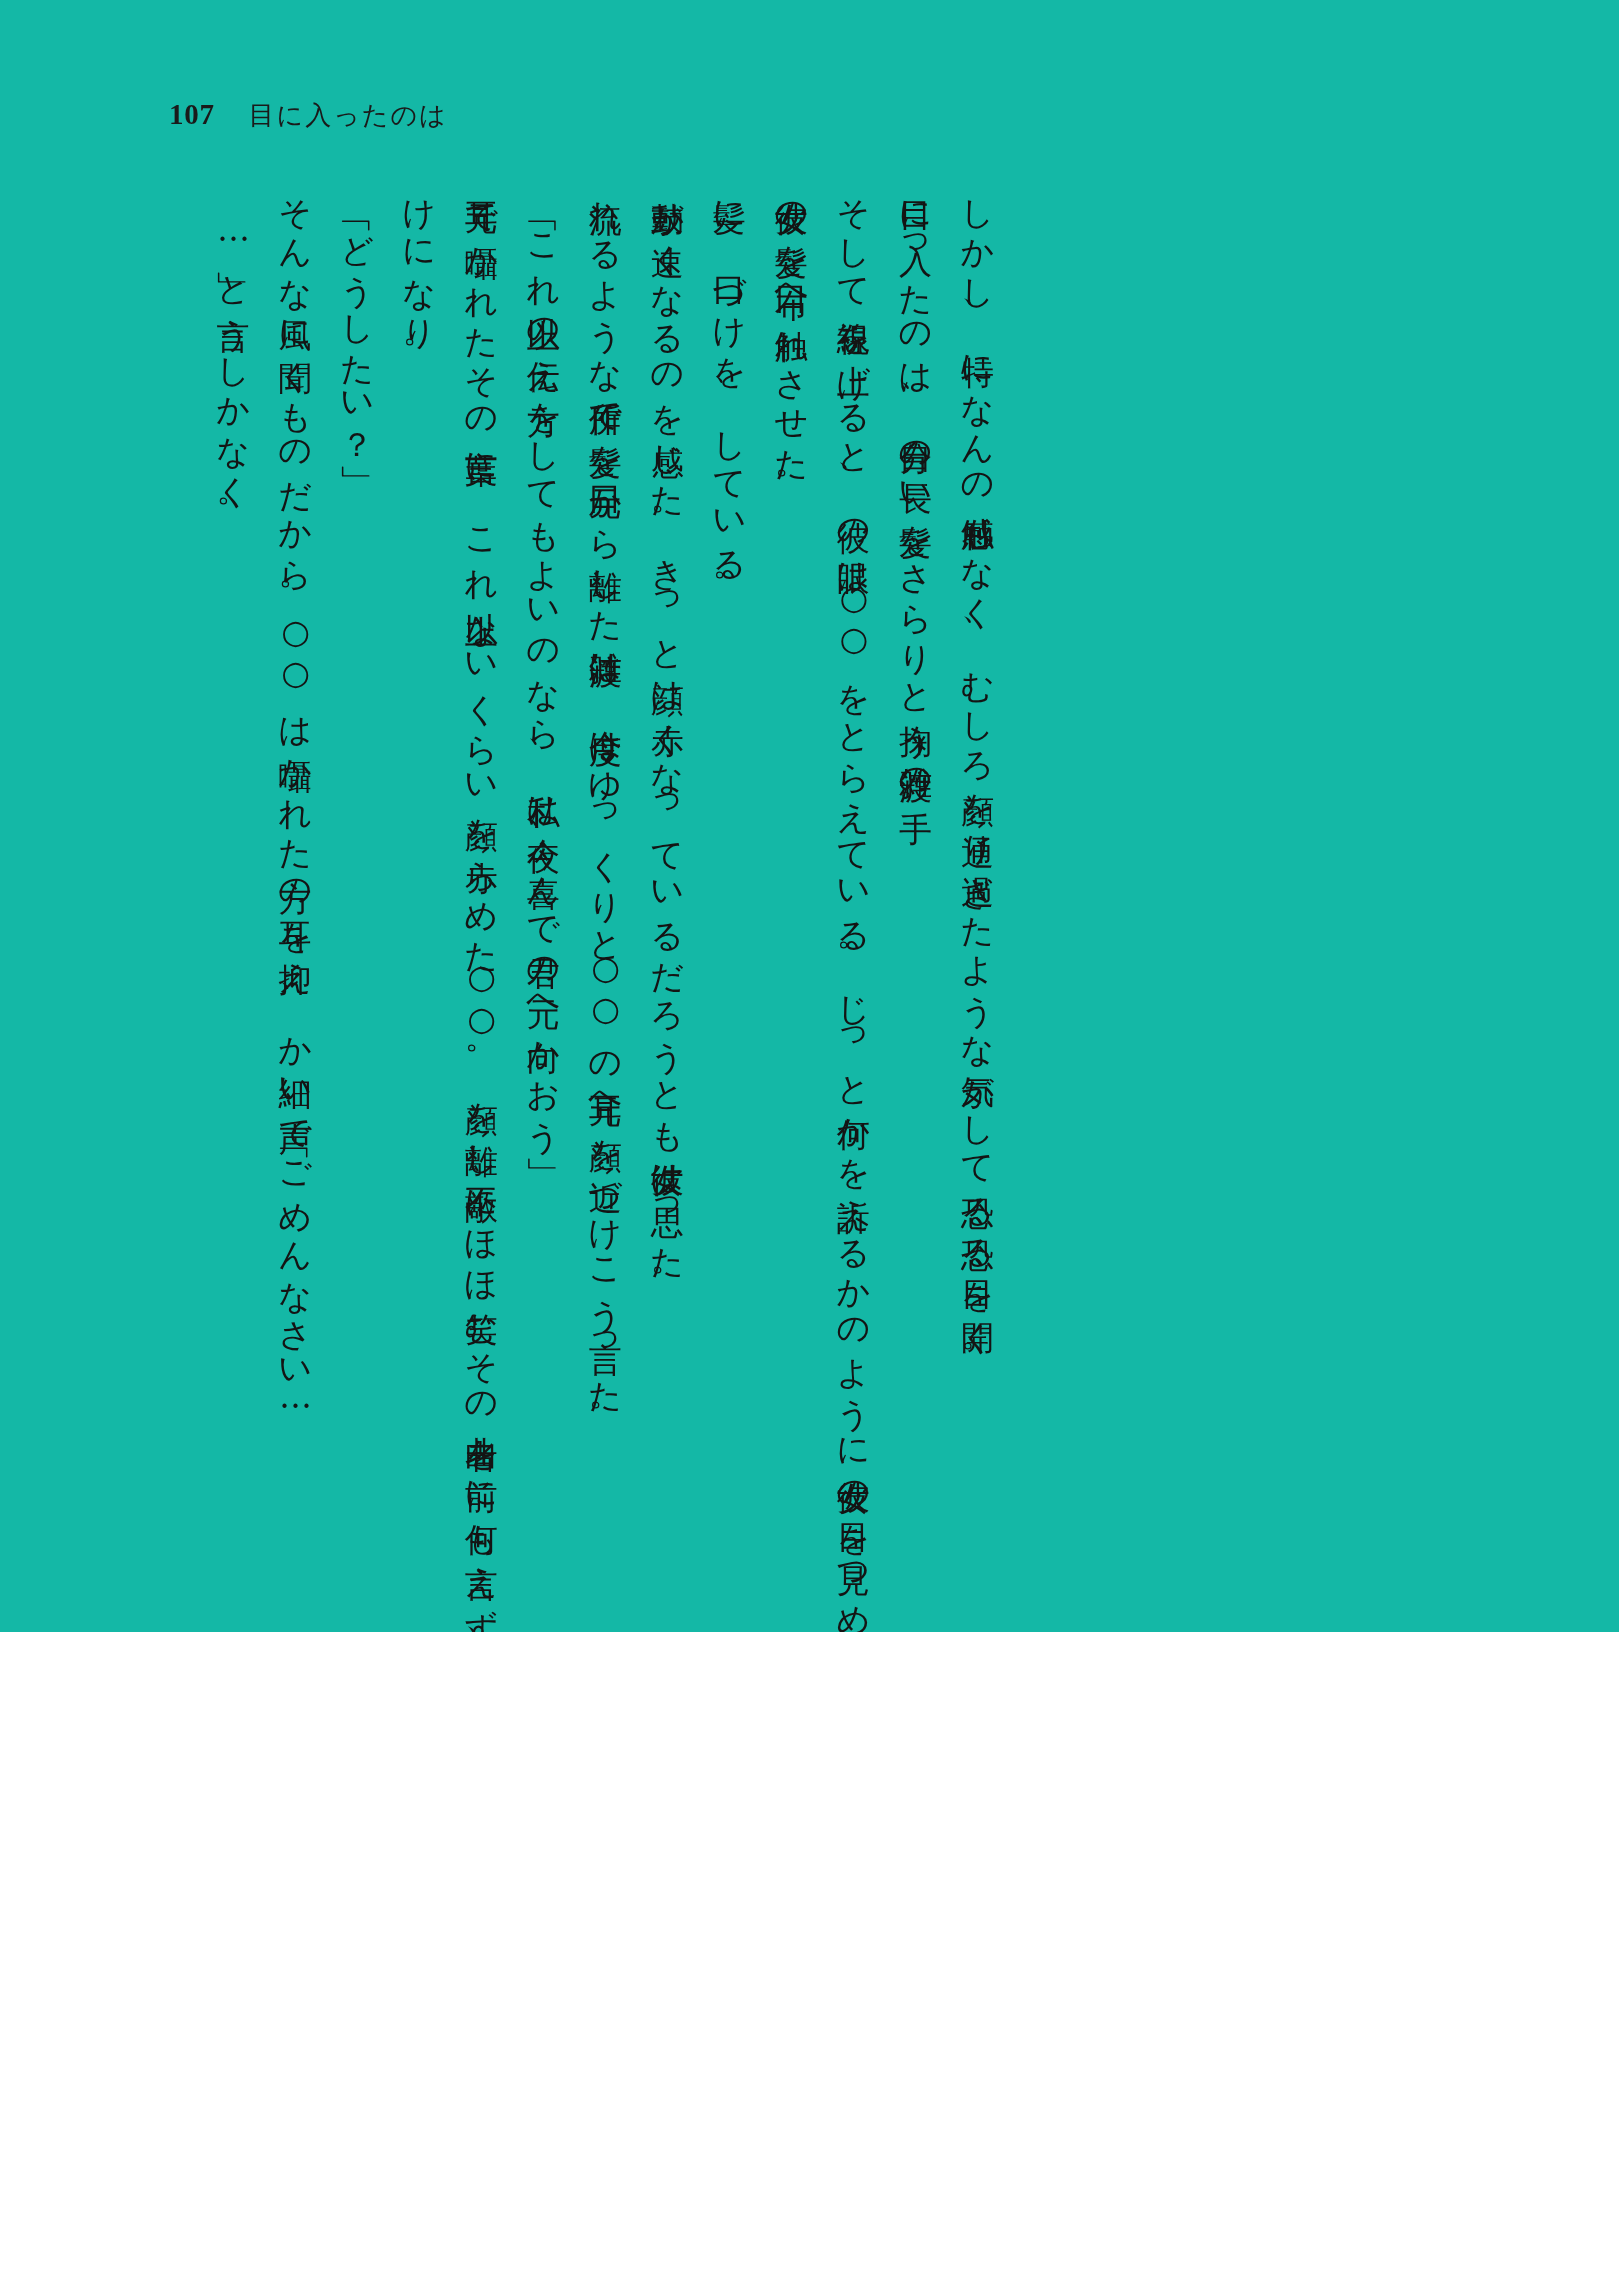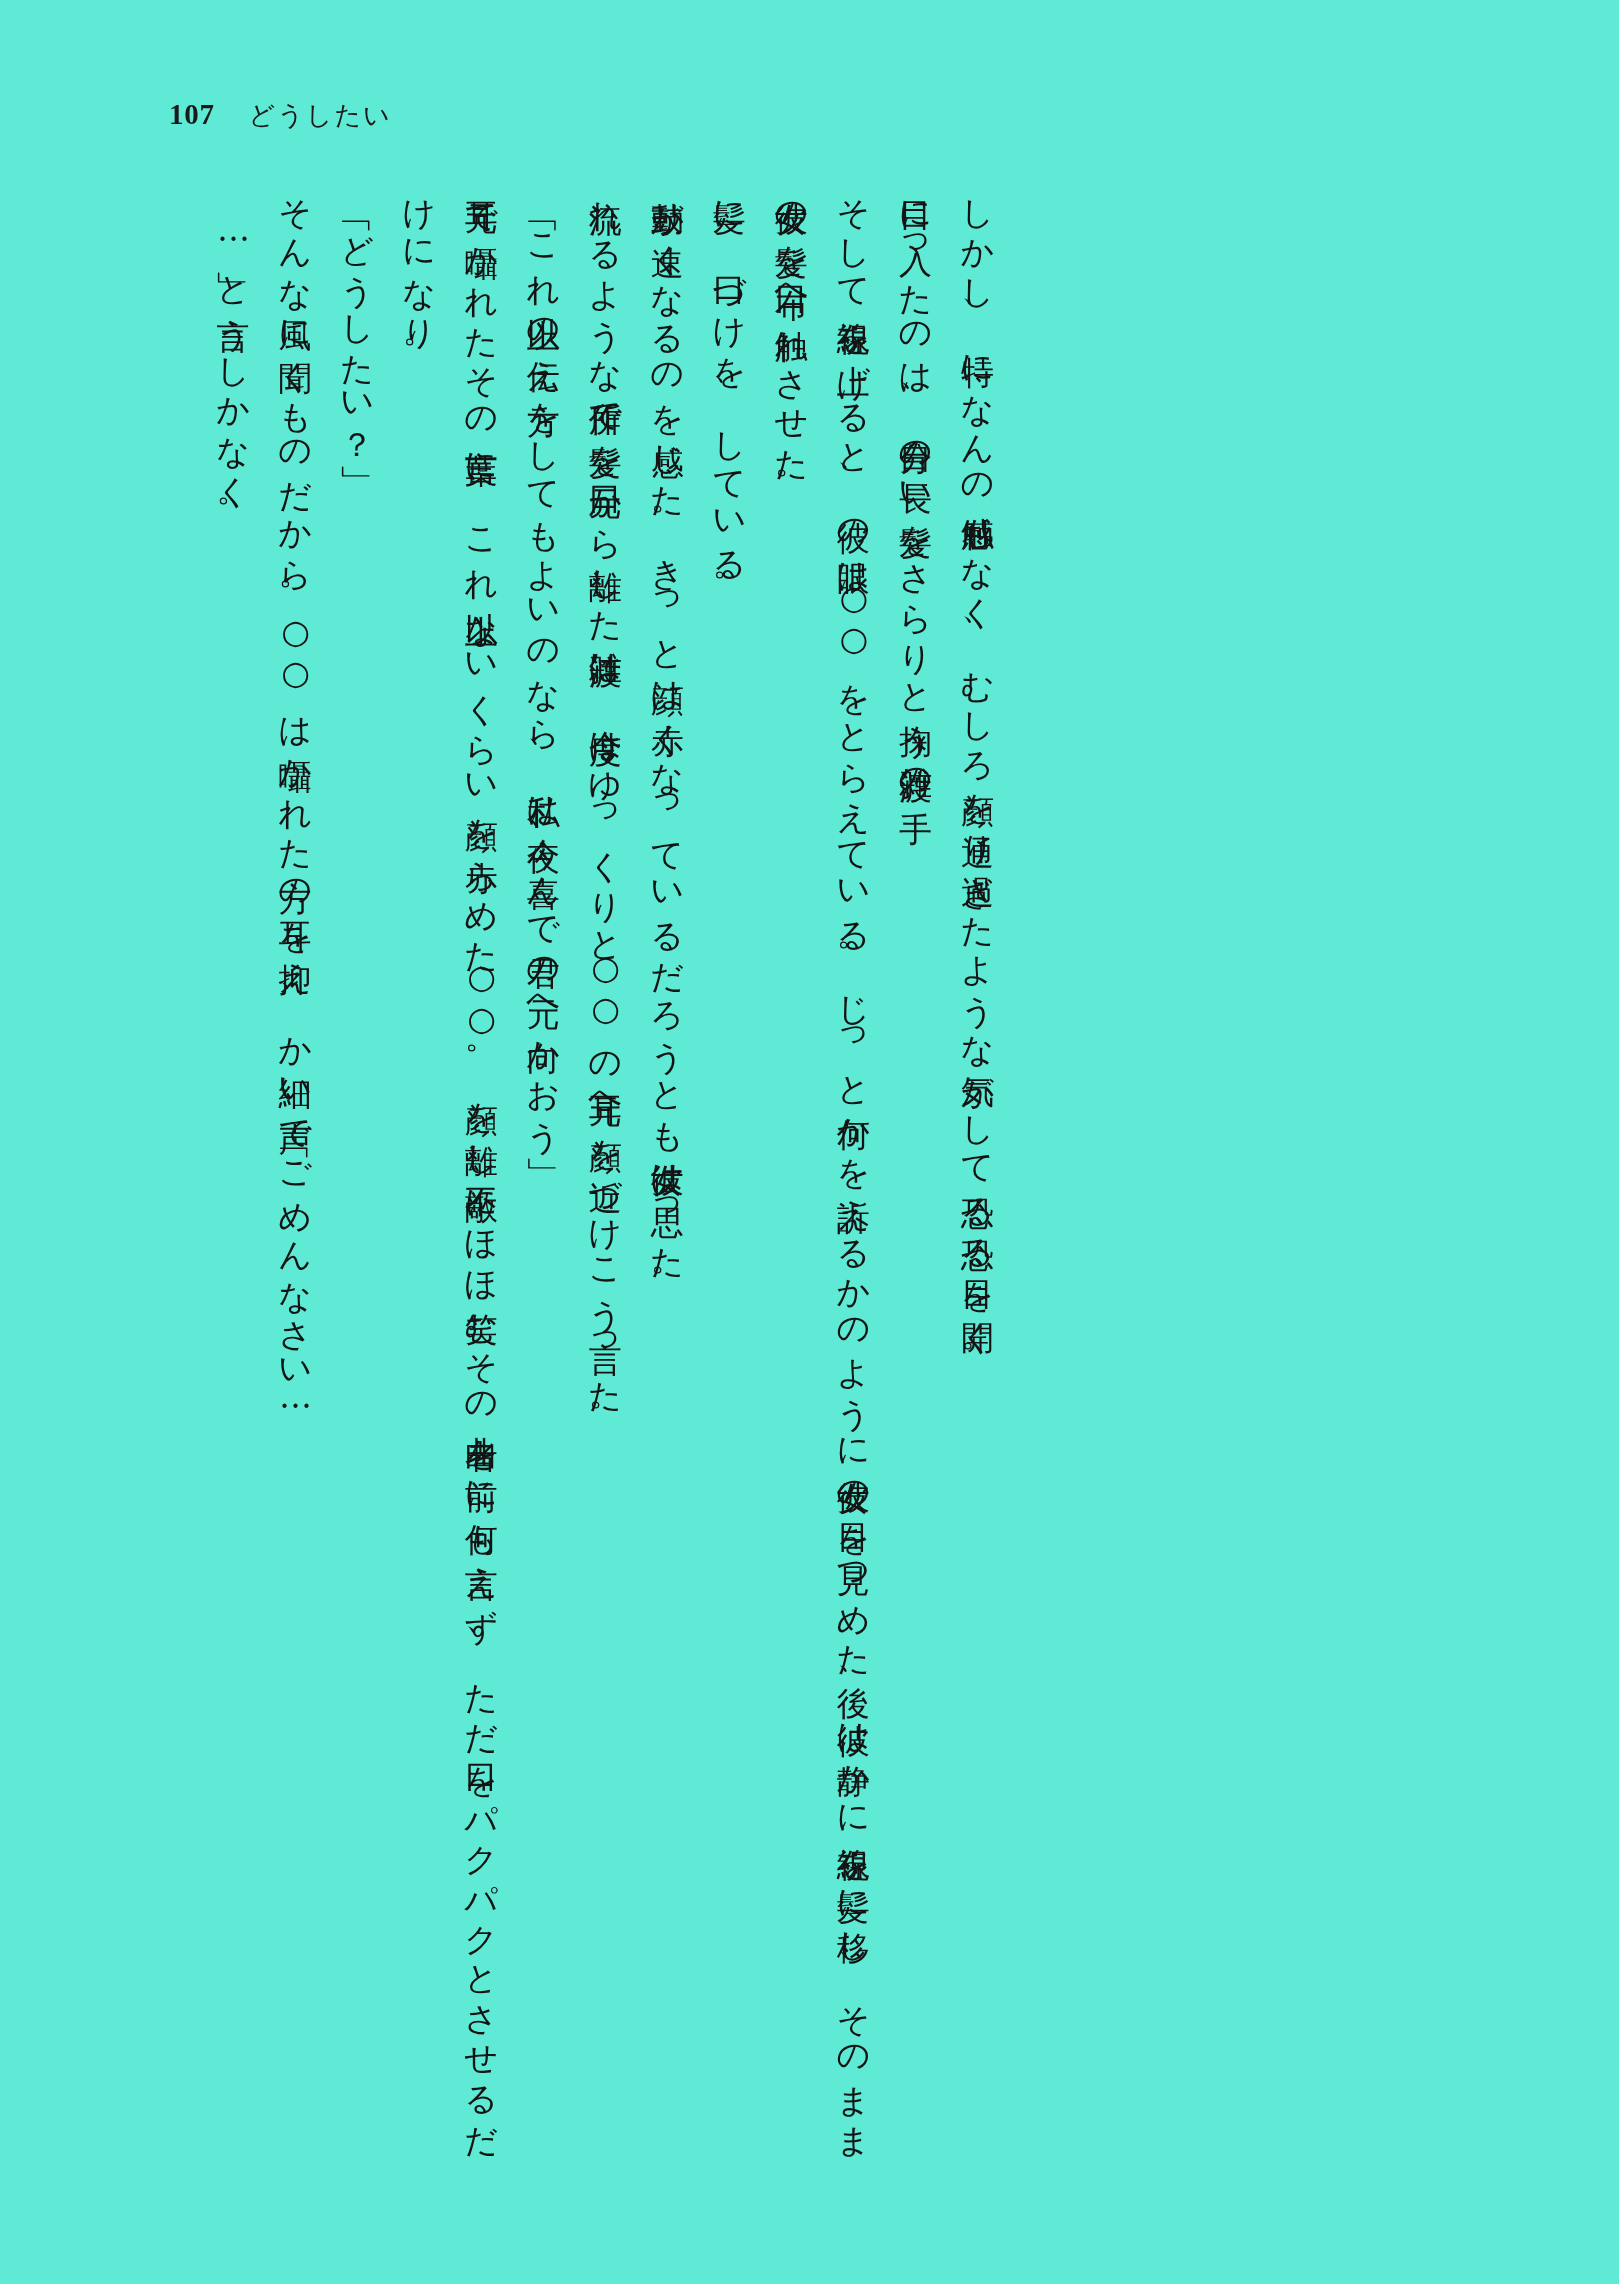--- a/index.html
+++ b/index.html
@@ -7,22 +7,22 @@
     padding: 0;
     background: #ffffff;
   }
   body {
     font-family: "Liberation Serif", "DejaVu Serif", serif;
     color: #151515;
   }
   .page {
     position: relative;
     width: 1620px;
-    height: 2284px;
-    background: #5eead4;
+    height: 1632px;
+    background: #14b8a6;
     box-sizing: border-box;
     overflow: hidden;
   }
 
   
   .header {
     position: absolute;
     top: 98px;
     left: 169px;
     display: flex;
@@ -71,21 +71,21 @@
     text-indent: 34px;
   }
 </style>
 </head>
 <body>
 
 <div class="page">
 
   <div class="header">
     <span class="folio">107</span>
-    <span class="running-title">どうしたい</span>
+    <span class="running-title">目に入ったのは</span>
   </div>
 
   <div class="body-area">
     <div class="vtext" id="vtext">
         <p class="">しかし、特になんの感触もなく、むしろ顔を通り過ぎたような気がして恐る恐る目を開く。</p>
         <p class="">目に入ったのは、自分の長い髪をさらりと掬う雑渡の手。</p>
         <p class="">そして視線を上げると、彼の眼は○○をとらえている。じっと何かを訴えるかのように彼女の目を見つめた後、彼は静かに視線を髪に移し、そのまま彼女の髪を口布へ触れさせた。</p>
         <p class="">髪に、口づけを、している。</p>
         <p class="">鼓動が速くなるのを感じた。きっと顔は赤くなっているだろうとも彼女は思った。</p>
         <p class="">流れるような所作で髪を口元から離した雑渡は、今度はゆっくりと○○の耳元へ顔を近づけこう言った。</p>

